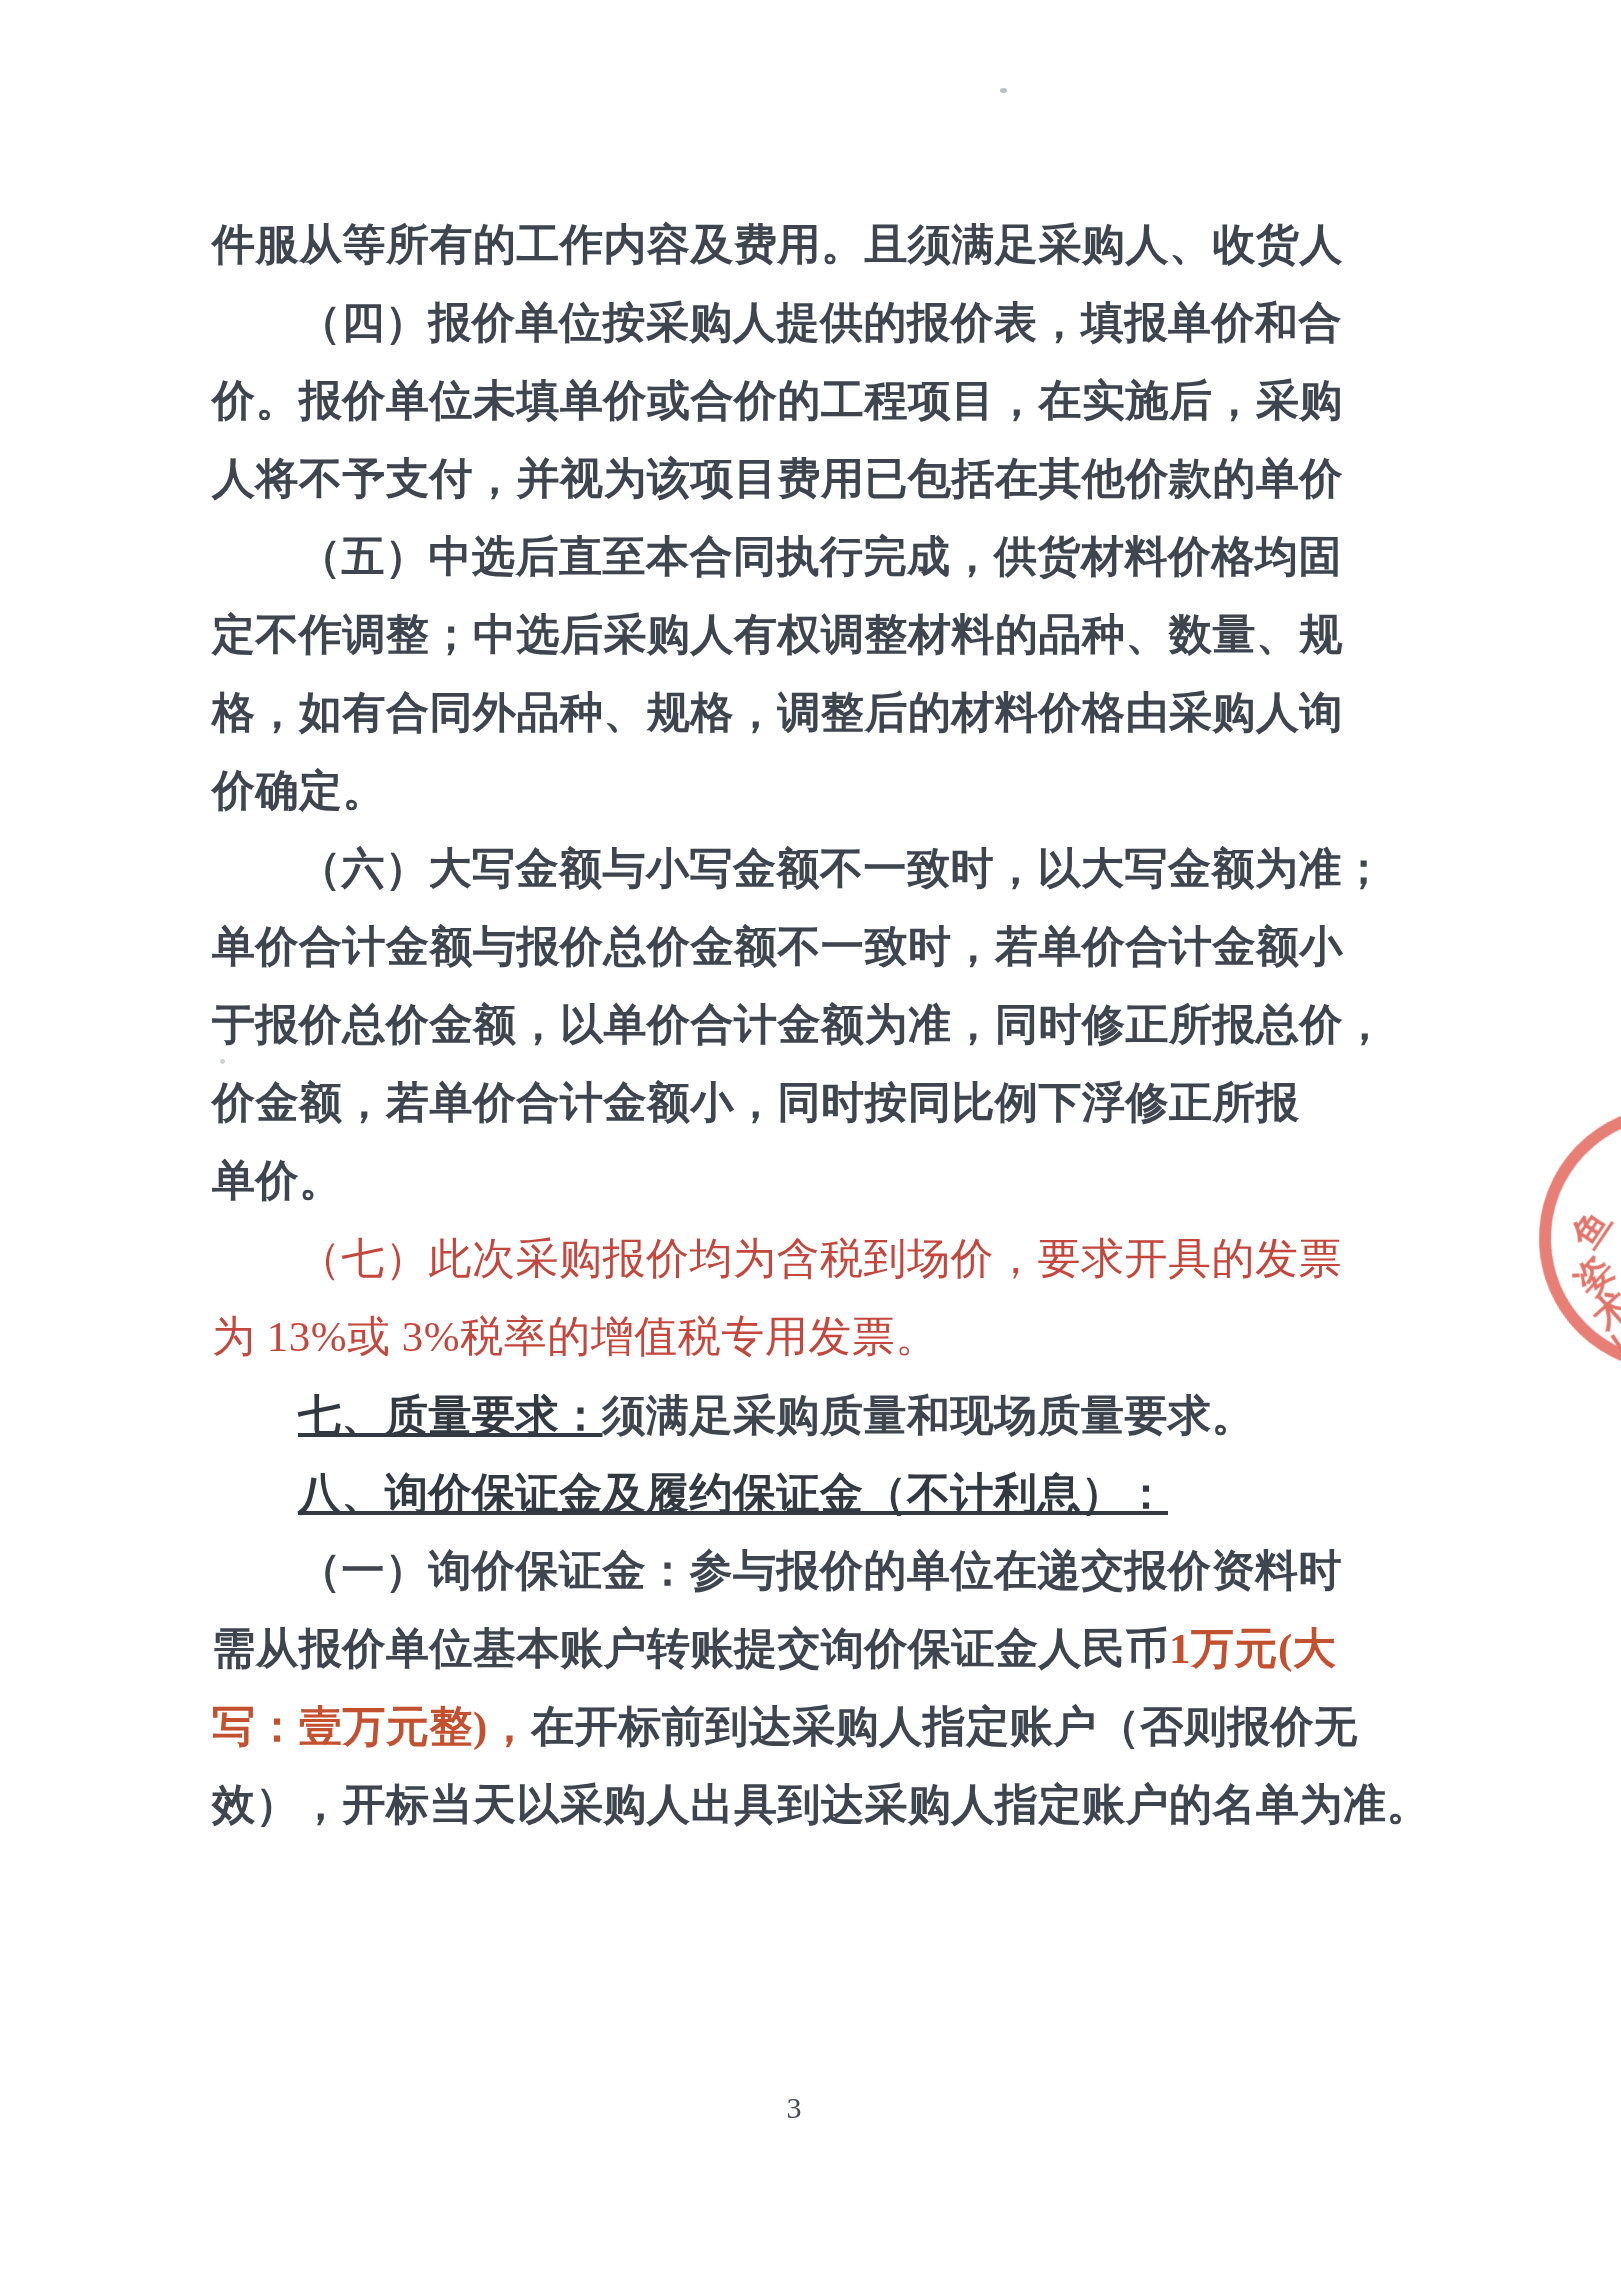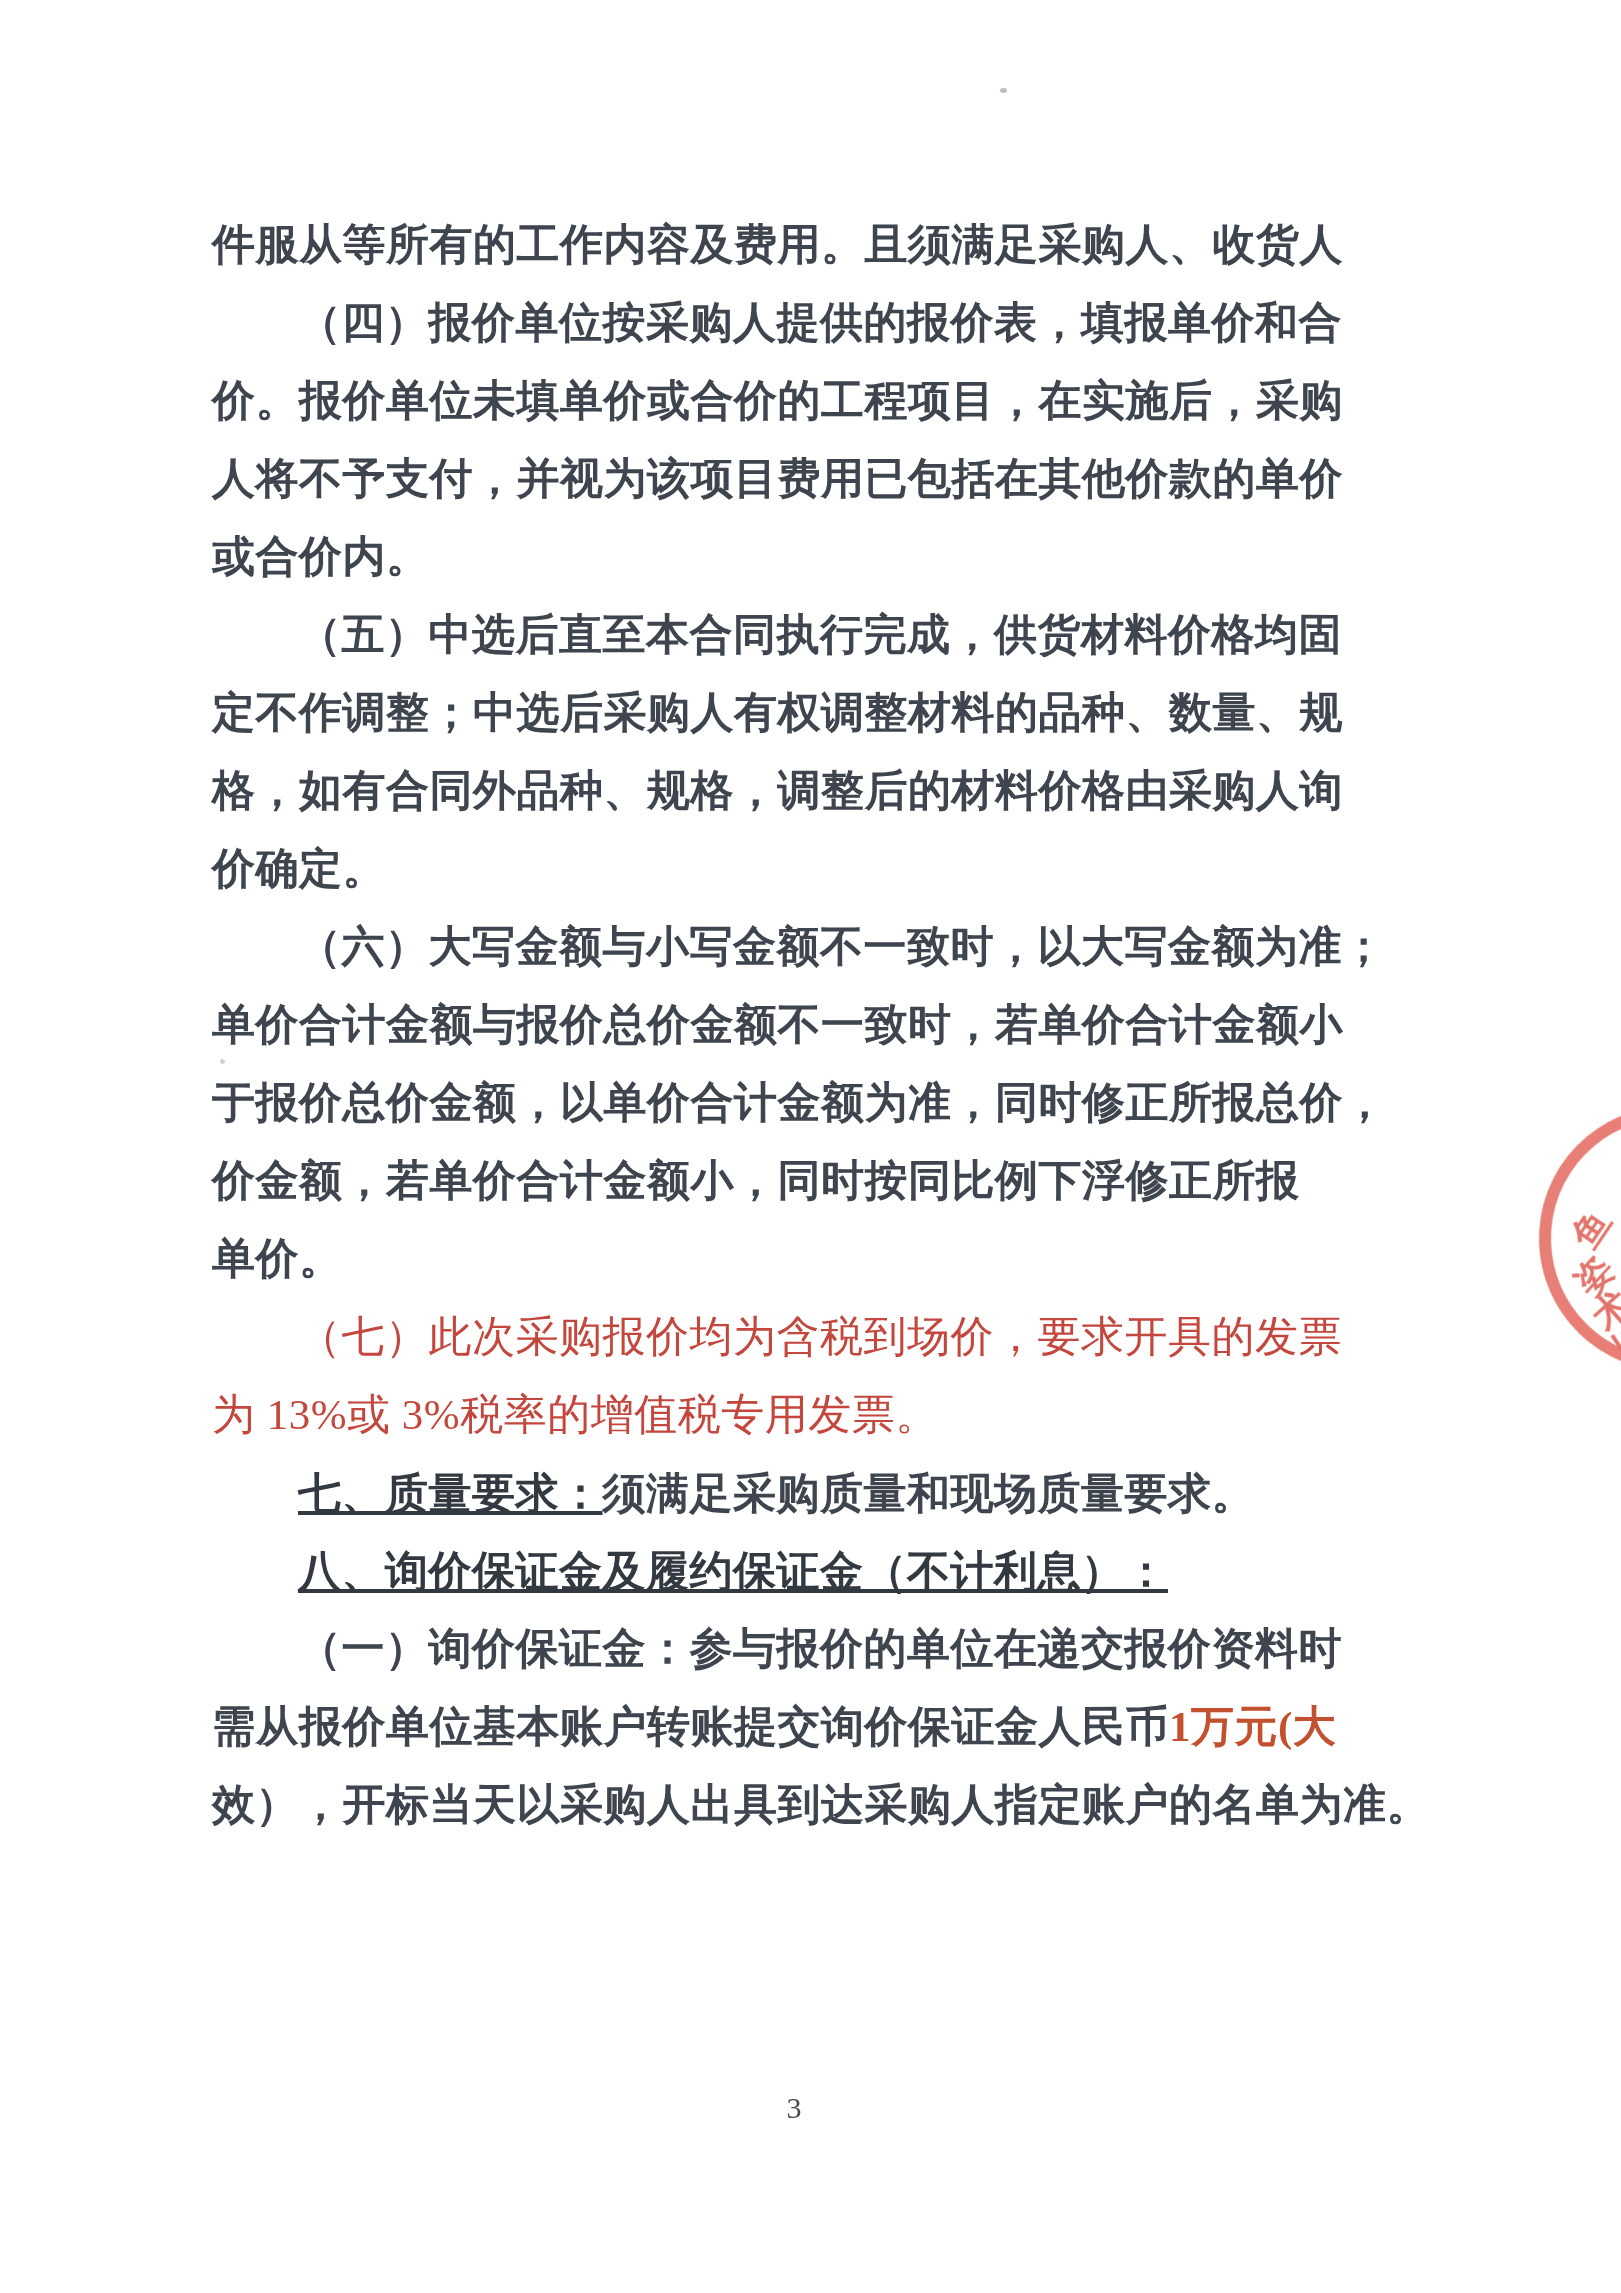--- a/index.html
+++ b/index.html
@@ -76,36 +76,36 @@
 </head>
 <body>
 
 <div class="page">
 
   <div class="doc" id="doc-lines">
       <div class="line"><span class="seg body">件服从等所有的工作内容及费用。且须满足采购人、收货人</span></div>
       <div class="line ind"><span class="seg body">（四）报价单位按采购人提供的报价表，填报单价和合</span></div>
       <div class="line"><span class="seg body">价。报价单位未填单价或合价的工程项目，在实施后，采购</span></div>
       <div class="line"><span class="seg body">人将不予支付，并视为该项目费用已包括在其他价款的单价</span></div>
-      <div class="line"><span class="seg body">或合价内。</span></div>
       <div class="line ind"><span class="seg body">（五）中选后直至本合同执行完成，供货材料价格均固</span></div>
       <div class="line"><span class="seg body">定不作调整；中选后采购人有权调整材料的品种、数量、规</span></div>
       <div class="line"><span class="seg body">格，如有合同外品种、规格，调整后的材料价格由采购人询</span></div>
       <div class="line"><span class="seg body">价确定。</span></div>
       <div class="line ind"><span class="seg body">（六）大写金额与小写金额不一致时，以大写金额为准；</span></div>
       <div class="line"><span class="seg body">单价合计金额与报价总价金额不一致时，若单价合计金额小</span></div>
       <div class="line"><span class="seg body">于报价总价金额，以单价合计金额为准，同时修正所报总价，</span></div>
       <div class="line"><span class="seg body">价金额，若单价合计金额小，同时按同比例下浮修正所报</span></div>
       <div class="line"><span class="seg body">单价。</span></div>
       <div class="line ind"><span class="seg red">（七）此次采购报价均为含税到场价，要求开具的发票</span></div>
       <div class="line"><span class="seg red">为 13%或 3%税率的增值税专用发票。</span></div>
       <div class="line ind"><span class="seg hdr">七、质量要求：</span><span class="seg body">须满足采购质量和现场质量要求。</span></div>
       <div class="line ind"><span class="seg hdr">八、询价保证金及履约保证金（不计利息）：</span></div>
       <div class="line ind"><span class="seg body">（一）询价保证金：参与报价的单位在递交报价资料时</span></div>
       <div class="line"><span class="seg body">需从报价单位基本账户转账提交询价保证金人民币</span><span class="seg red2">1万元(大</span></div>
+      <div class="line"><span class="seg red2">写：壹万元整)，</span><span class="seg body">在开标前到达采购人指定账户（否则报价无</span></div>
       <div class="line"><span class="seg body">效），开标当天以采购人出具到达采购人指定账户的名单为准。</span></div>
     </div>
 
   <div class="stamp" id="stamp">
       <span class="stamp-glyph g0">鱼</span>
       <span class="stamp-glyph g1">姿</span>
       <span class="stamp-glyph g2">术</span>
       <span class="stamp-glyph g3">川</span>
     </div>
 

